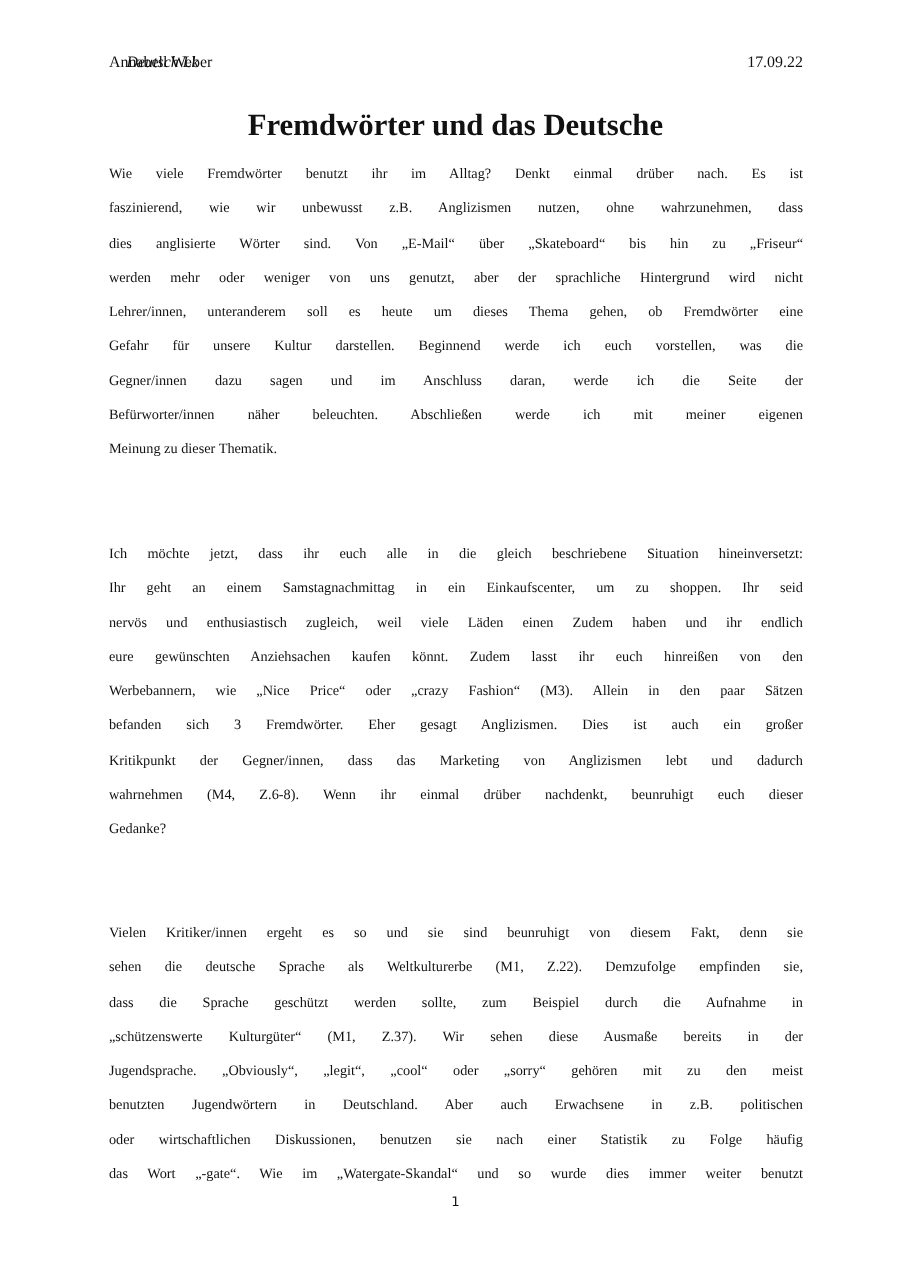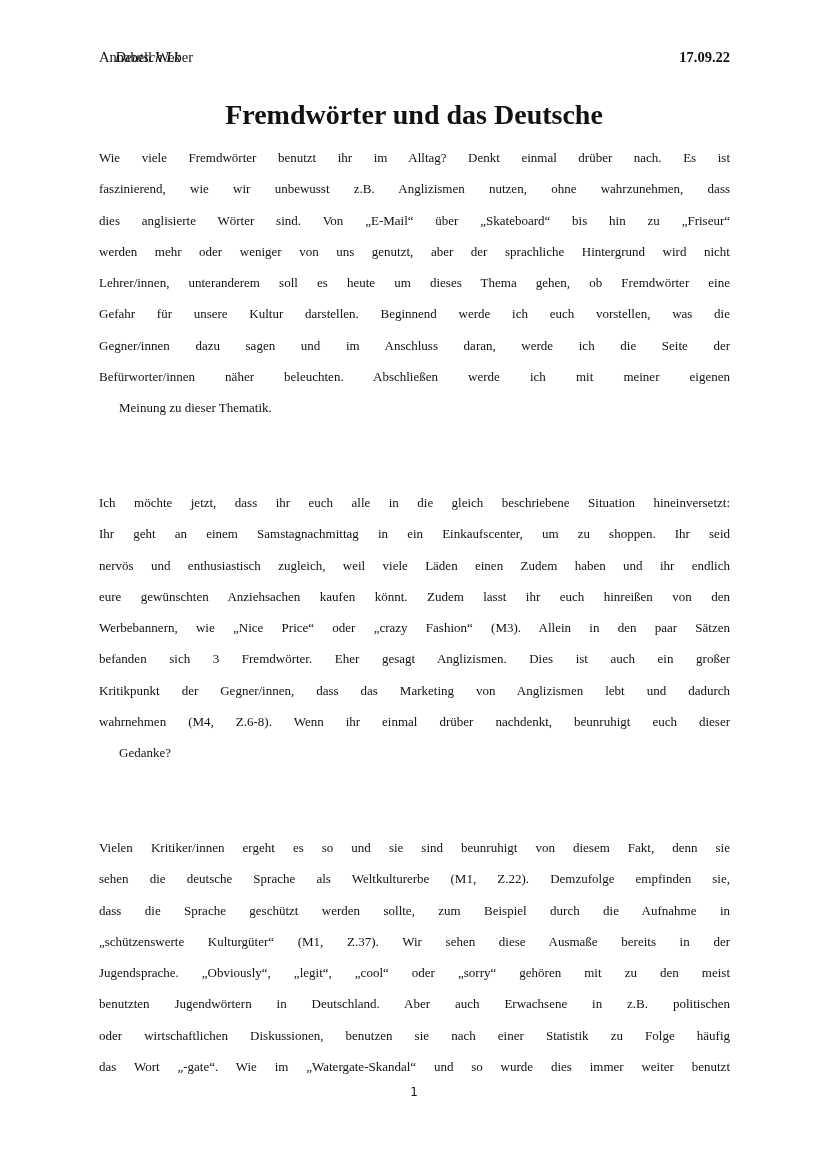--- a/index.html
+++ b/index.html
@@ -3,27 +3,27 @@
 <meta charset="utf-8">
 <style>
   html, body { margin: 0; padding: 0; background: #ffffff; }
   body { width: 828px; height: 1171px; position: relative; overflow: hidden;
          font-family: "Liberation Serif", "DejaVu Serif", serif; color: #111111; }
   .header { position: absolute; top: 49px; left: 99px; width: 631px; height: 20px;
             font-size: 14.5px; }
   .header span { position: absolute; top: 0; white-space: nowrap; }
   .h-left { left: 0; }
   .h-center { left: 16px; right: 0; text-align: left; font-style: italic; }
-  .h-right { right: 0; font-weight: bold; }
+  .h-right { right: 0; }
   .title { position: absolute; top: 99px; left: 0; width: 828px; text-align: center;
            font-size: 28px; font-weight: bold; }
   .body { position: absolute; left: 99px; width: 631px; }
   .line { height: 31.3px; line-height: 31.3px; font-size: 13px; white-space: nowrap;
           text-align: justify; text-align-last: justify; overflow: hidden; }
-  .line.last { text-align-last: left; margin-left: 20px; }
+  .line.last { text-align-last: left; }
   .p1 { top: 142px; }
   .p2 { top: 487px; }
   .p3 { top: 832px; }
   .pagenum { position: absolute; top: 1085px; left: 0; width: 828px; text-align: center;
              font-family: "DejaVu Sans", sans-serif; font-size: 12px; }
 </style>
 </head>
 <body>
 
 <div class="header">

